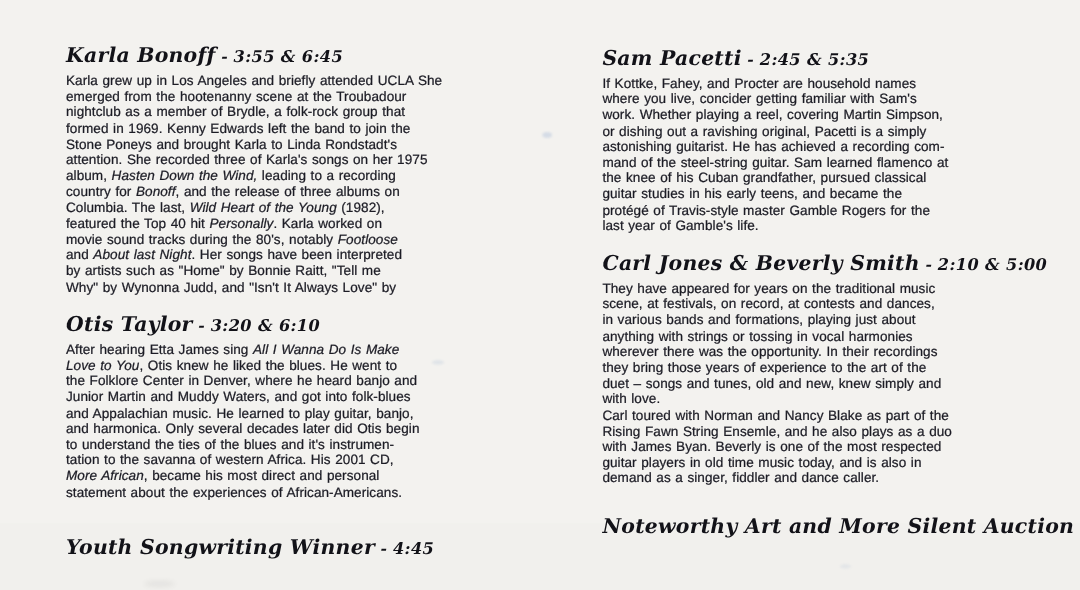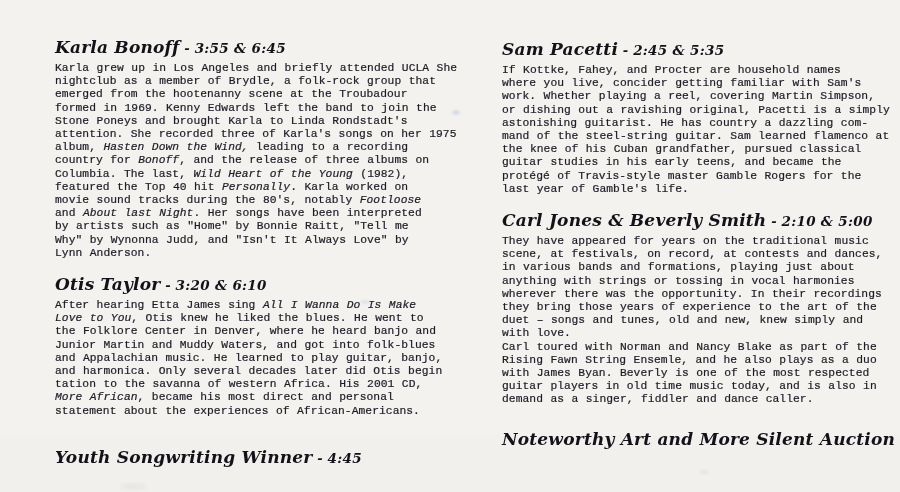--- a/index.html
+++ b/index.html
@@ -29,21 +29,21 @@
     font-size:17px;line-height:19px;
     color:#121218;
     letter-spacing:0.2px;
     white-space:nowrap;
   }
   .heading .hsep{font-size:13px;}
   .heading .htime{font-size:13.5px;letter-spacing:0.3px;}
 
   p.body{
     margin:0;
-    font-family:Liberation Mono, monospace;
+    font-family:Liberation Sans, sans-serif;
     font-size:11.3px;
     line-height:13.2px;
     color:#1c1c25;
     letter-spacing:0.05px;
     word-spacing:0.6px;
     -webkit-text-stroke:0.2px #1c1c25;
   }
   p.body .line{display:block;}
   p.body i{font-style:italic;}
 
@@ -56,63 +56,63 @@
 </style>
 </head>
 <body>
 
 <div class="page">
   <div class="col col-left">
       <section class="section">
         <h2 class="heading"><span class="hname">Karla Bonoff</span><span class="hsep">  -  </span><span class="htime">3:55 &amp; 6:45</span></h2>
         <p class="body">
           <span class="line"><span>Karla grew up in Los Angeles and briefly attended UCLA She</span></span>
+          <span class="line"><span>emerged from the hootenanny scene at the Troubadour</span></span>
           <span class="line"><span>nightclub as a member of Brydle, a folk-rock group that</span></span>
-          <span class="line"><span>emerged from the hootenanny scene at the Troubadour</span></span>
           <span class="line"><span>formed in 1969. Kenny Edwards left the band to join the</span></span>
           <span class="line"><span>Stone Poneys and brought Karla to Linda Rondstadt's</span></span>
           <span class="line"><span>attention. She recorded three of Karla's songs on her 1975</span></span>
           <span class="line"><span>album, </span><i>Hasten Down the Wind,</i><span> leading to a recording</span></span>
           <span class="line"><span>country for </span><i>Bonoff</i><span>, and the release of three albums on</span></span>
           <span class="line"><span>Columbia. The last, </span><i>Wild Heart of the Young</i><span> (1982),</span></span>
           <span class="line"><span>featured the Top 40 hit </span><i>Personally</i><span>. Karla worked on</span></span>
           <span class="line"><span>movie sound tracks during the 80's, notably </span><i>Footloose</i></span>
           <span class="line"><span>and </span><i>About last Night</i><span>. Her songs have been interpreted</span></span>
           <span class="line"><span>by artists such as "Home" by Bonnie Raitt, "Tell me</span></span>
           <span class="line"><span>Why" by Wynonna Judd, and "Isn't It Always Love" by</span></span>
-          <span class="line"><span>Lynn Anderson.</span></span>
         </p>
       </section>
       <section class="section">
         <h2 class="heading"><span class="hname">Otis Taylor</span><span class="hsep">  -  </span><span class="htime">3:20 &amp; 6:10</span></h2>
         <p class="body">
           <span class="line"><span>After hearing Etta James sing </span><i>All I Wanna Do Is Make</i></span>
           <span class="line"><i>Love to You</i><span>, Otis knew he liked the blues. He went to</span></span>
           <span class="line"><span>the Folklore Center in Denver, where he heard banjo and</span></span>
           <span class="line"><span>Junior Martin and Muddy Waters, and got into folk-blues</span></span>
           <span class="line"><span>and Appalachian music. He learned to play guitar, banjo,</span></span>
           <span class="line"><span>and harmonica. Only several decades later did Otis begin</span></span>
+          <span class="line"><span>to understand the ties of the blues and it's instrumen-</span></span>
           <span class="line"><span>tation to the savanna of western Africa. His 2001 CD,</span></span>
           <span class="line"><i>More African</i><span>, became his most direct and personal</span></span>
           <span class="line"><span>statement about the experiences of African-Americans.</span></span>
         </p>
       </section>
       <section class="section">
         <h2 class="heading"><span class="hname">Youth Songwriting Winner</span><span class="hsep">  -  </span><span class="htime">4:45</span></h2>
       </section>
     </div>
   <div class="col col-right">
       <section class="section">
         <h2 class="heading"><span class="hname">Sam Pacetti</span><span class="hsep">  -  </span><span class="htime">2:45 &amp; 5:35</span></h2>
         <p class="body">
           <span class="line"><span>If Kottke, Fahey, and Procter are household names</span></span>
           <span class="line"><span>where you live, concider getting familiar with Sam's</span></span>
           <span class="line"><span>work. Whether playing a reel, covering Martin Simpson,</span></span>
           <span class="line"><span>or dishing out a ravishing original, Pacetti is a simply</span></span>
-          <span class="line"><span>astonishing guitarist. He has country a dazzling com-</span></span>
+          <span class="line"><span>astonishing guitarist. He has achieved a recording com-</span></span>
           <span class="line"><span>mand of the steel-string guitar. Sam learned flamenco at</span></span>
           <span class="line"><span>the knee of his Cuban grandfather, pursued classical</span></span>
           <span class="line"><span>guitar studies in his early teens, and became the</span></span>
           <span class="line"><span>protégé of Travis-style master Gamble Rogers for the</span></span>
           <span class="line"><span>last year of Gamble's life.</span></span>
         </p>
       </section>
       <section class="section">
         <h2 class="heading"><span class="hname">Carl Jones &amp; Beverly Smith</span><span class="hsep">  -  </span><span class="htime">2:10 &amp; 5:00</span></h2>
         <p class="body">

